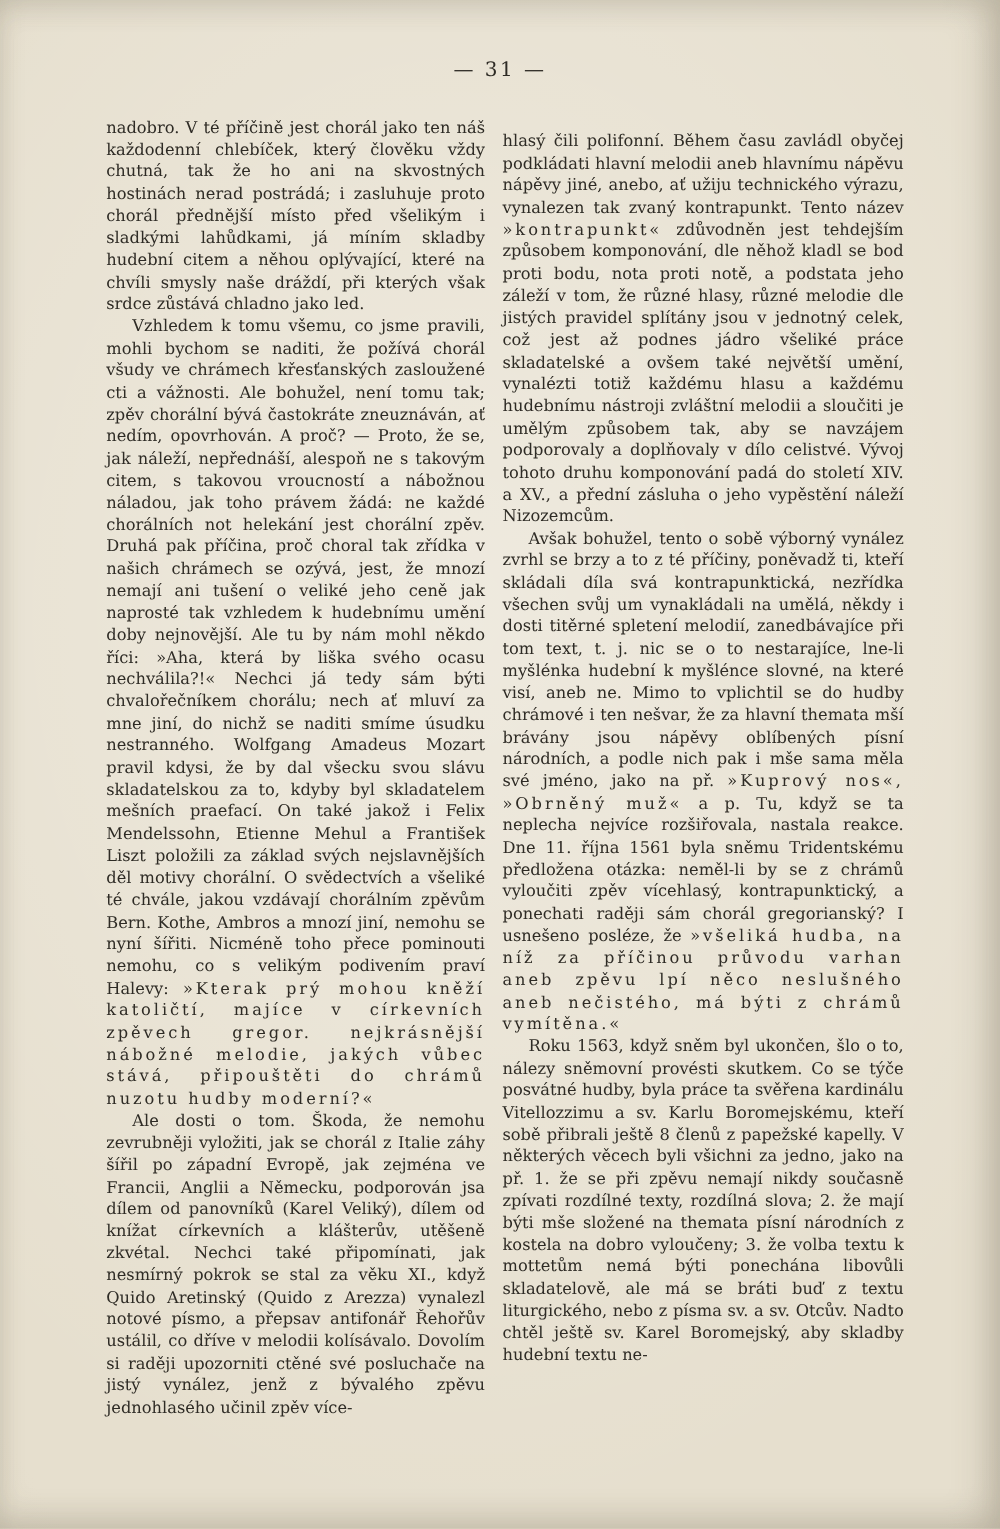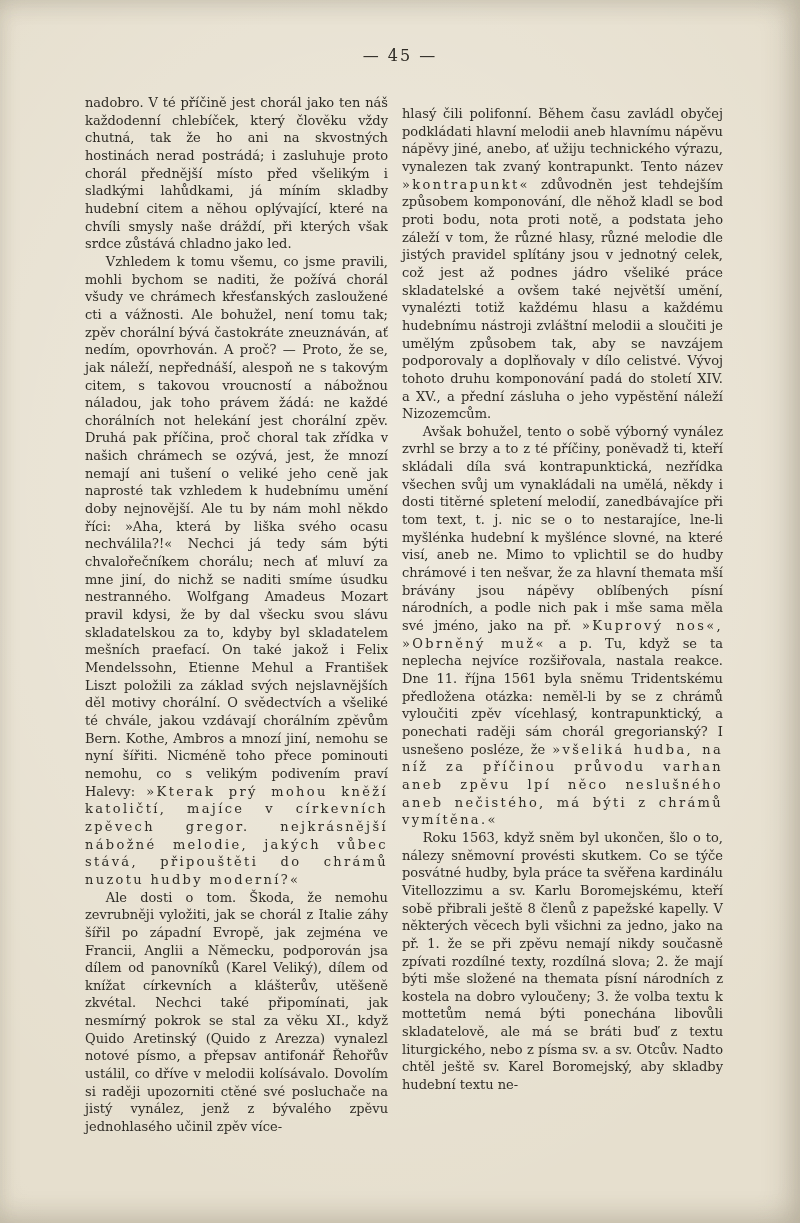--- a/index.html
+++ b/index.html
@@ -57,21 +57,21 @@
     opacity: 0.85;
   }
   .para { margin: 0; }
   .para.indent { text-indent: 1.6em; }
   .spaced { letter-spacing: 0.18em; }
 </style>
 </head>
 <body>
 
 <div class="page">
-  <div class="page-header">— 45 —</div>
+  <div class="page-header">— 31 —</div>
   <div class="columns">
     <div class="column left" id="col-left">
         <p class="para"><span class="plain">nadobro. V té příčině jest chorál jako ten náš každodenní chlebíček, který člověku vždy chutná, tak že ho ani na skvostných hostinách nerad postrádá; i zasluhuje proto chorál přednější místo před všelikým i sladkými lahůdkami, já míním skladby hudební citem a něhou oplývající, které na chvíli smysly naše dráždí, při kterých však srdce zůstává chladno jako led.</span></p>
         <p class="para indent"><span class="plain">Vzhledem k tomu všemu, co jsme pravili, mohli bychom se naditi, že požívá chorál všudy ve chrámech křesťanských zasloužené cti a vážnosti. Ale bohužel, není tomu tak; zpěv chorální bývá častokráte zneuznáván, ať nedím, opovrhován. A proč? — Proto, že se, jak náleží, nepřednáší, alespoň ne s takovým citem, s takovou vroucností a nábožnou náladou, jak toho právem žádá: ne každé chorálních not helekání jest chorální zpěv. Druhá pak příčina, proč choral tak zřídka v našich chrámech se ozývá, jest, že mnozí nemají ani tušení o veliké jeho ceně jak naprosté tak vzhledem k hudebnímu umění doby nejnovější. Ale tu by nám mohl někdo říci: »Aha, která by liška svého ocasu nechválila?!« Nechci já tedy sám býti chvalořečníkem chorálu; nech ať mluví za mne jiní, do nichž se naditi smíme úsudku nestranného. Wolfgang Amadeus Mozart pravil kdysi, že by dal všecku svou slávu skladatelskou za to, kdyby byl skladatelem mešních praefací. On také jakož i Felix Mendelssohn, Etienne Mehul a František Liszt položili za základ svých nejslavnějších děl motivy chorální. O svědectvích a všeliké té chvále, jakou vzdávají chorálním zpěvům Bern. Kothe, Ambros a mnozí jiní, nemohu se nyní šířiti. Nicméně toho přece pominouti nemohu, co s velikým podivením praví Halevy: </span><span class="spaced">»Kterak prý mohou kněží katoličtí, majíce v církevních zpěvech gregor. nejkrásnější nábožné melodie, jakých vůbec stává, připouštěti do chrámů nuzotu hudby moderní?«</span></p>
         <p class="para indent"><span class="plain">Ale dosti o tom. Škoda, že nemohu zevrubněji vyložiti, jak se chorál z Italie záhy šířil po západní Evropě, jak zejména ve Francii, Anglii a Německu, podporován jsa dílem od panovníků (Karel Veliký), dílem od knížat církevních a klášterův, utěšeně zkvétal. Nechci také připomínati, jak nesmírný pokrok se stal za věku XI., když Quido Aretinský (Quido z Arezza) vynalezl notové písmo, a přepsav antifonář Řehořův ustálil, co dříve v melodii kolísávalo. Dovolím si raději upozorniti ctěné své posluchače na jistý vynález, jenž z bývalého zpěvu jednohlasého učinil zpěv více-</span></p>
       </div>
     <div class="divider"></div>
     <div class="column right" id="col-right">
         <p class="para"><span class="plain">hlasý čili polifonní. Během času zavládl obyčej podkládati hlavní melodii aneb hlavnímu nápěvu nápěvy jiné, anebo, ať užiju technického výrazu, vynalezen tak zvaný kontrapunkt. Tento název </span><span class="spaced">»kontrapunkt«</span><span class="plain"> zdůvodněn jest tehdejším způsobem komponování, dle něhož kladl se bod proti bodu, nota proti notě, a podstata jeho záleží v tom, že různé hlasy, různé melodie dle jistých pravidel splítány jsou v jednotný celek, což jest až podnes jádro všeliké práce skladatelské a ovšem také největší umění, vynalézti totiž každému hlasu a každému hudebnímu nástroji zvláštní melodii a sloučiti je umělým způsobem tak, aby se navzájem podporovaly a doplňovaly v dílo celistvé. Vývoj tohoto druhu komponování padá do století XIV. a XV., a přední zásluha o jeho vypěstění náleží Nizozemcům.</span></p>
         <p class="para indent"><span class="plain">Avšak bohužel, tento o sobě výborný vynález zvrhl se brzy a to z té příčiny, poněvadž ti, kteří skládali díla svá kontrapunktická, nezřídka všechen svůj um vynakládali na umělá, někdy i dosti titěrné spletení melodií, zanedbávajíce při tom text, t. j. nic se o to nestarajíce, lne-li myšlénka hudební k myšlénce slovné, na které visí, aneb ne. Mimo to vplichtil se do hudby chrámové i ten nešvar, že za hlavní themata mší brávány jsou nápěvy oblíbených písní národních, a podle nich pak i mše sama měla své jméno, jako na př. </span><span class="spaced">»Kuprový nos«, »Obrněný muž«</span><span class="plain"> a p. Tu, když se ta neplecha nejvíce rozšiřovala, nastala reakce. Dne 11. října 1561 byla sněmu Tridentskému předložena otázka: neměl-li by se z chrámů vyloučiti zpěv vícehlasý, kontrapunktický, a ponechati raději sám chorál gregorianský? I usnešeno posléze, že </span><span class="spaced">»všeliká hudba, na níž za příčinou průvodu varhan aneb zpěvu lpí něco neslušného aneb nečistého, má býti z chrámů vymítěna.«</span></p>

